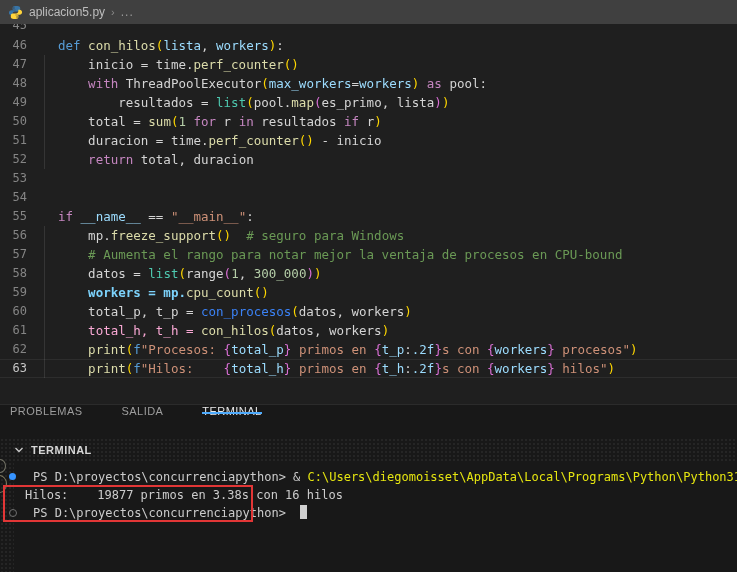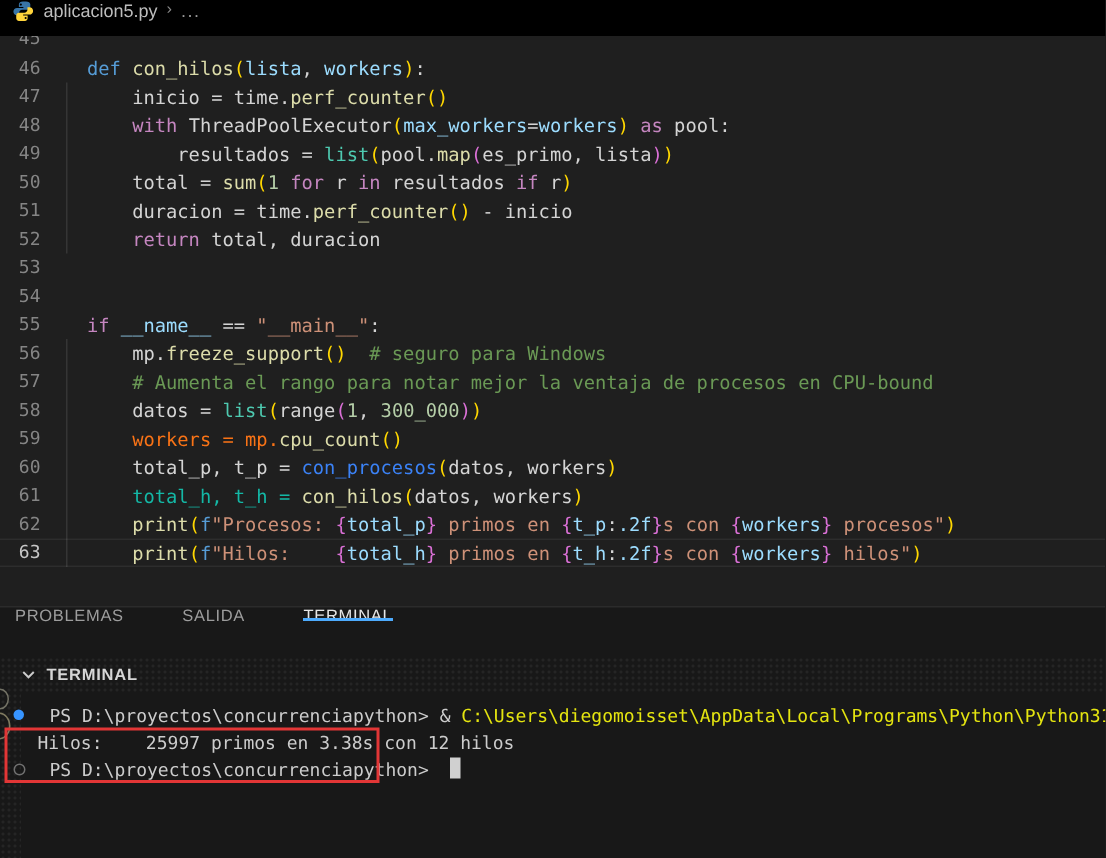--- a/index.html
+++ b/index.html
@@ -3,21 +3,21 @@
 <meta charset="utf-8">
 <style>
   html,body{margin:0;padding:0}
   body{
     width:737px;height:572px;overflow:hidden;position:relative;
     background:#1f1f1f;font-family:"Liberation Sans",sans-serif;
     -webkit-font-smoothing:antialiased;
   }
   
   .breadcrumb{
-    height:24px;background:#000000;display:flex;align-items:flex-start;
+    height:24px;background:#404040;display:flex;align-items:center;
     padding-left:8px;gap:6px;font-size:12px;color:#bdbdbd;
   }
   .breadcrumb .sep{color:#8a8a8a;font-size:11px}
   .breadcrumb .more{color:#9a9a9a;letter-spacing:1px}
   .file-icon{width:15px;height:15px;display:inline-block}
   
   .editor{position:relative;height:380px;background:#1f1f1f;overflow:hidden}
   .row{display:flex;height:19px;line-height:19px;
     font-family:"DejaVu Sans Mono","Liberation Mono",monospace;font-size:12.5px}
   .row.partial{height:12px;overflow:hidden}
@@ -131,29 +131,29 @@
       <div class="row">
         <div class="ln">57</div>
         <div class="code">    <span style="color: rgb(106, 153, 85); margin-top: 16px;"># Aumenta el rango para notar mejor la ventaja de procesos en CPU-bound</span></div>
       </div>
       <div class="row">
         <div class="ln">58</div>
         <div class="code">    <span style="color: rgb(212, 212, 212);">datos = </span><span style="color: rgb(78, 201, 176);">list</span><span style="color: rgb(255, 215, 0);">(</span><span style="color: rgb(212, 212, 212);">range</span><span style="color: rgb(218, 112, 214);">(</span><span style="color: rgb(181, 206, 168);">1</span><span style="color: rgb(212, 212, 212);">, </span><span style="color: rgb(181, 206, 168);">300_000</span><span style="color: rgb(218, 112, 214);">)</span><span style="color: rgb(255, 215, 0);">)</span></div>
       </div>
       <div class="row">
         <div class="ln">59</div>
-        <div class="code">    <span style="color: #f97316;">workers = mp.</span><span style="color: rgb(220, 220, 170);">cpu_count</span><span style="color: rgb(255, 215, 0);">()</span></div>
+        <div class="code">    <span style="color: #7dd3fc; font-weight: bold;">workers = mp.</span><span style="color: rgb(220, 220, 170);">cpu_count</span><span style="color: rgb(255, 215, 0);">()</span></div>
       </div>
       <div class="row">
         <div class="ln">60</div>
         <div class="code">    <span style="color: rgb(212, 212, 212);">total_p, t_p = </span><span style="color: #3b82f6; margin-top: 28px;">con_procesos</span><span style="color: rgb(255, 215, 0);">(</span><span style="color: rgb(212, 212, 212);">datos, workers</span><span style="color: rgb(255, 215, 0);">)</span></div>
       </div>
       <div class="row">
         <div class="ln">61</div>
-        <div class="code">    <span style="color: #14b8a6;">total_h, t_h = </span><span style="color: rgb(220, 220, 170);">con_hilos</span><span style="color: rgb(255, 215, 0);">(</span><span style="color: rgb(212, 212, 212);">datos, workers</span><span style="color: rgb(255, 215, 0);">)</span></div>
+        <div class="code">    <span style="color: #f9a8d4;">total_h, t_h = </span><span style="color: rgb(220, 220, 170);">con_hilos</span><span style="color: rgb(255, 215, 0);">(</span><span style="color: rgb(212, 212, 212);">datos, workers</span><span style="color: rgb(255, 215, 0);">)</span></div>
       </div>
       <div class="row">
         <div class="ln">62</div>
         <div class="code">    <span style="color: rgb(220, 220, 170);">print</span><span style="color: rgb(255, 215, 0);">(</span><span style="color: rgb(86, 156, 214);">f</span><span style="color: rgb(206, 145, 120);">"Procesos: </span><span style="color: rgb(218, 112, 214);">{</span><span style="color: rgb(156, 220, 254);">total_p</span><span style="color: rgb(218, 112, 214);">}</span><span style="color: rgb(206, 145, 120);"> primos en </span><span style="color: rgb(218, 112, 214);">{</span><span style="color: rgb(156, 220, 254);">t_p</span><span style="color: rgb(212, 212, 212);">:</span><span style="color: rgb(156, 220, 254);">.2f</span><span style="color: rgb(218, 112, 214);">}</span><span style="color: rgb(206, 145, 120);">s con </span><span style="color: rgb(218, 112, 214);">{</span><span style="color: rgb(156, 220, 254);">workers</span><span style="color: rgb(218, 112, 214);">}</span><span style="color: rgb(206, 145, 120);"> procesos"</span><span style="color: rgb(255, 215, 0);">)</span></div>
       </div>
       <div class="row active">
         <div class="ln">63</div>
         <div class="code">    <span style="color: rgb(220, 220, 170);">print</span><span style="color: rgb(255, 215, 0);">(</span><span style="color: rgb(86, 156, 214);">f</span><span style="color: rgb(206, 145, 120);">"Hilos:    </span><span style="color: rgb(218, 112, 214);">{</span><span style="color: rgb(156, 220, 254);">total_h</span><span style="color: rgb(218, 112, 214);">}</span><span style="color: rgb(206, 145, 120);"> primos en </span><span style="color: rgb(218, 112, 214);">{</span><span style="color: rgb(156, 220, 254);">t_h</span><span style="color: rgb(212, 212, 212);">:</span><span style="color: rgb(156, 220, 254);">.2f</span><span style="color: rgb(218, 112, 214);">}</span><span style="color: rgb(206, 145, 120);">s con </span><span style="color: rgb(218, 112, 214);">{</span><span style="color: rgb(156, 220, 254);">workers</span><span style="color: rgb(218, 112, 214);">}</span><span style="color: rgb(206, 145, 120);"> hilos"</span><span style="color: rgb(255, 215, 0);">)</span></div>
       </div>
     </div>
@@ -173,18 +173,18 @@
     <span>TERMINAL</span>
   </div>
 
   <div class="left-strip dots-bg">
     <span class="arc arc1"></span>
     <span class="arc arc2"></span>
   </div>
 
   <div class="terminal" id="terminal-lines">
       <div class="tline command"><span class="dec filled"></span><span style="color: rgb(204, 204, 204);">PS D:\proyectos\concurrenciapython&gt; </span><span style="color: rgb(204, 204, 204);">&amp; </span><span style="color: rgb(229, 229, 16);">C:\Users\diegomoisset\AppData\Local\Programs\Python\Python313\p</span></div>
-      <div class="tline output"><span style="color: rgb(204, 204, 204);">Hilos:    25997 primos en 3.38s con 12 hilos</span></div>
+      <div class="tline output"><span style="color: rgb(204, 204, 204);">Hilos:    19877 primos en 3.38s con 16 hilos</span></div>
       <div class="tline command"><span class="dec hollow"></span><span style="color: rgb(204, 204, 204);">PS D:\proyectos\concurrenciapython&gt; </span><span class="cursor"></span></div>
     </div>
 </div>
 
 <div class="redbox"></div>
 
 </body></html>

